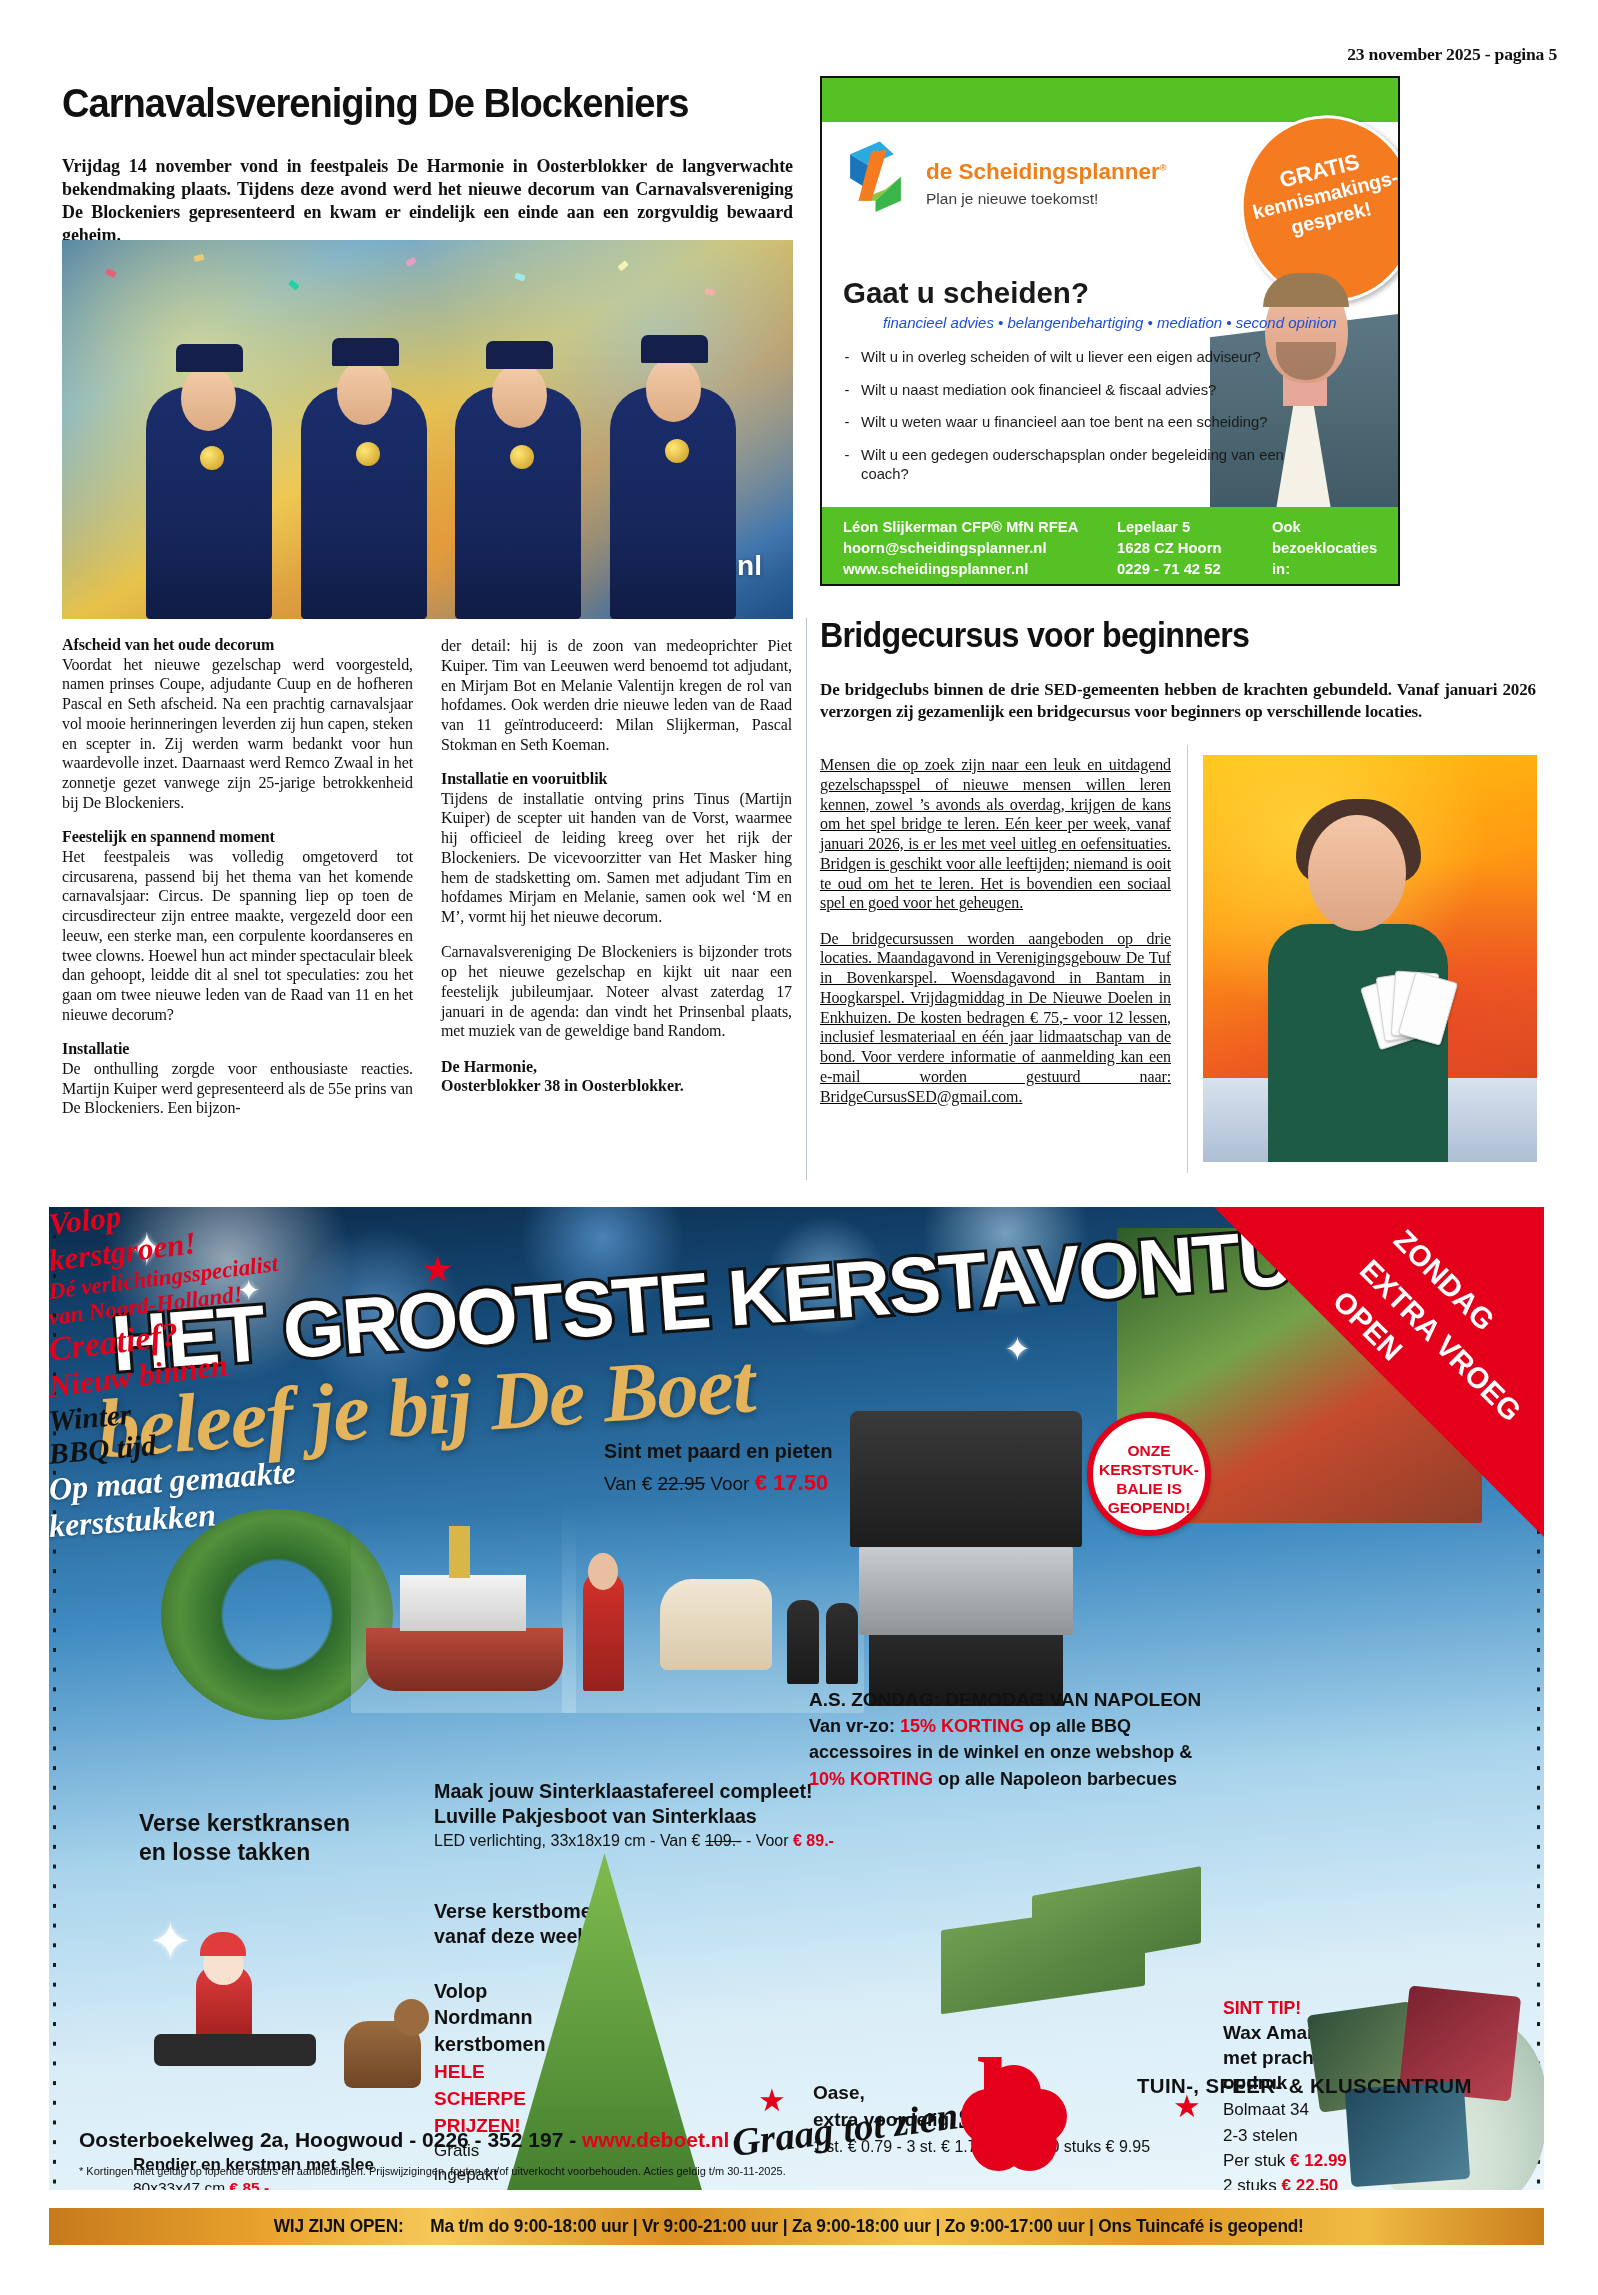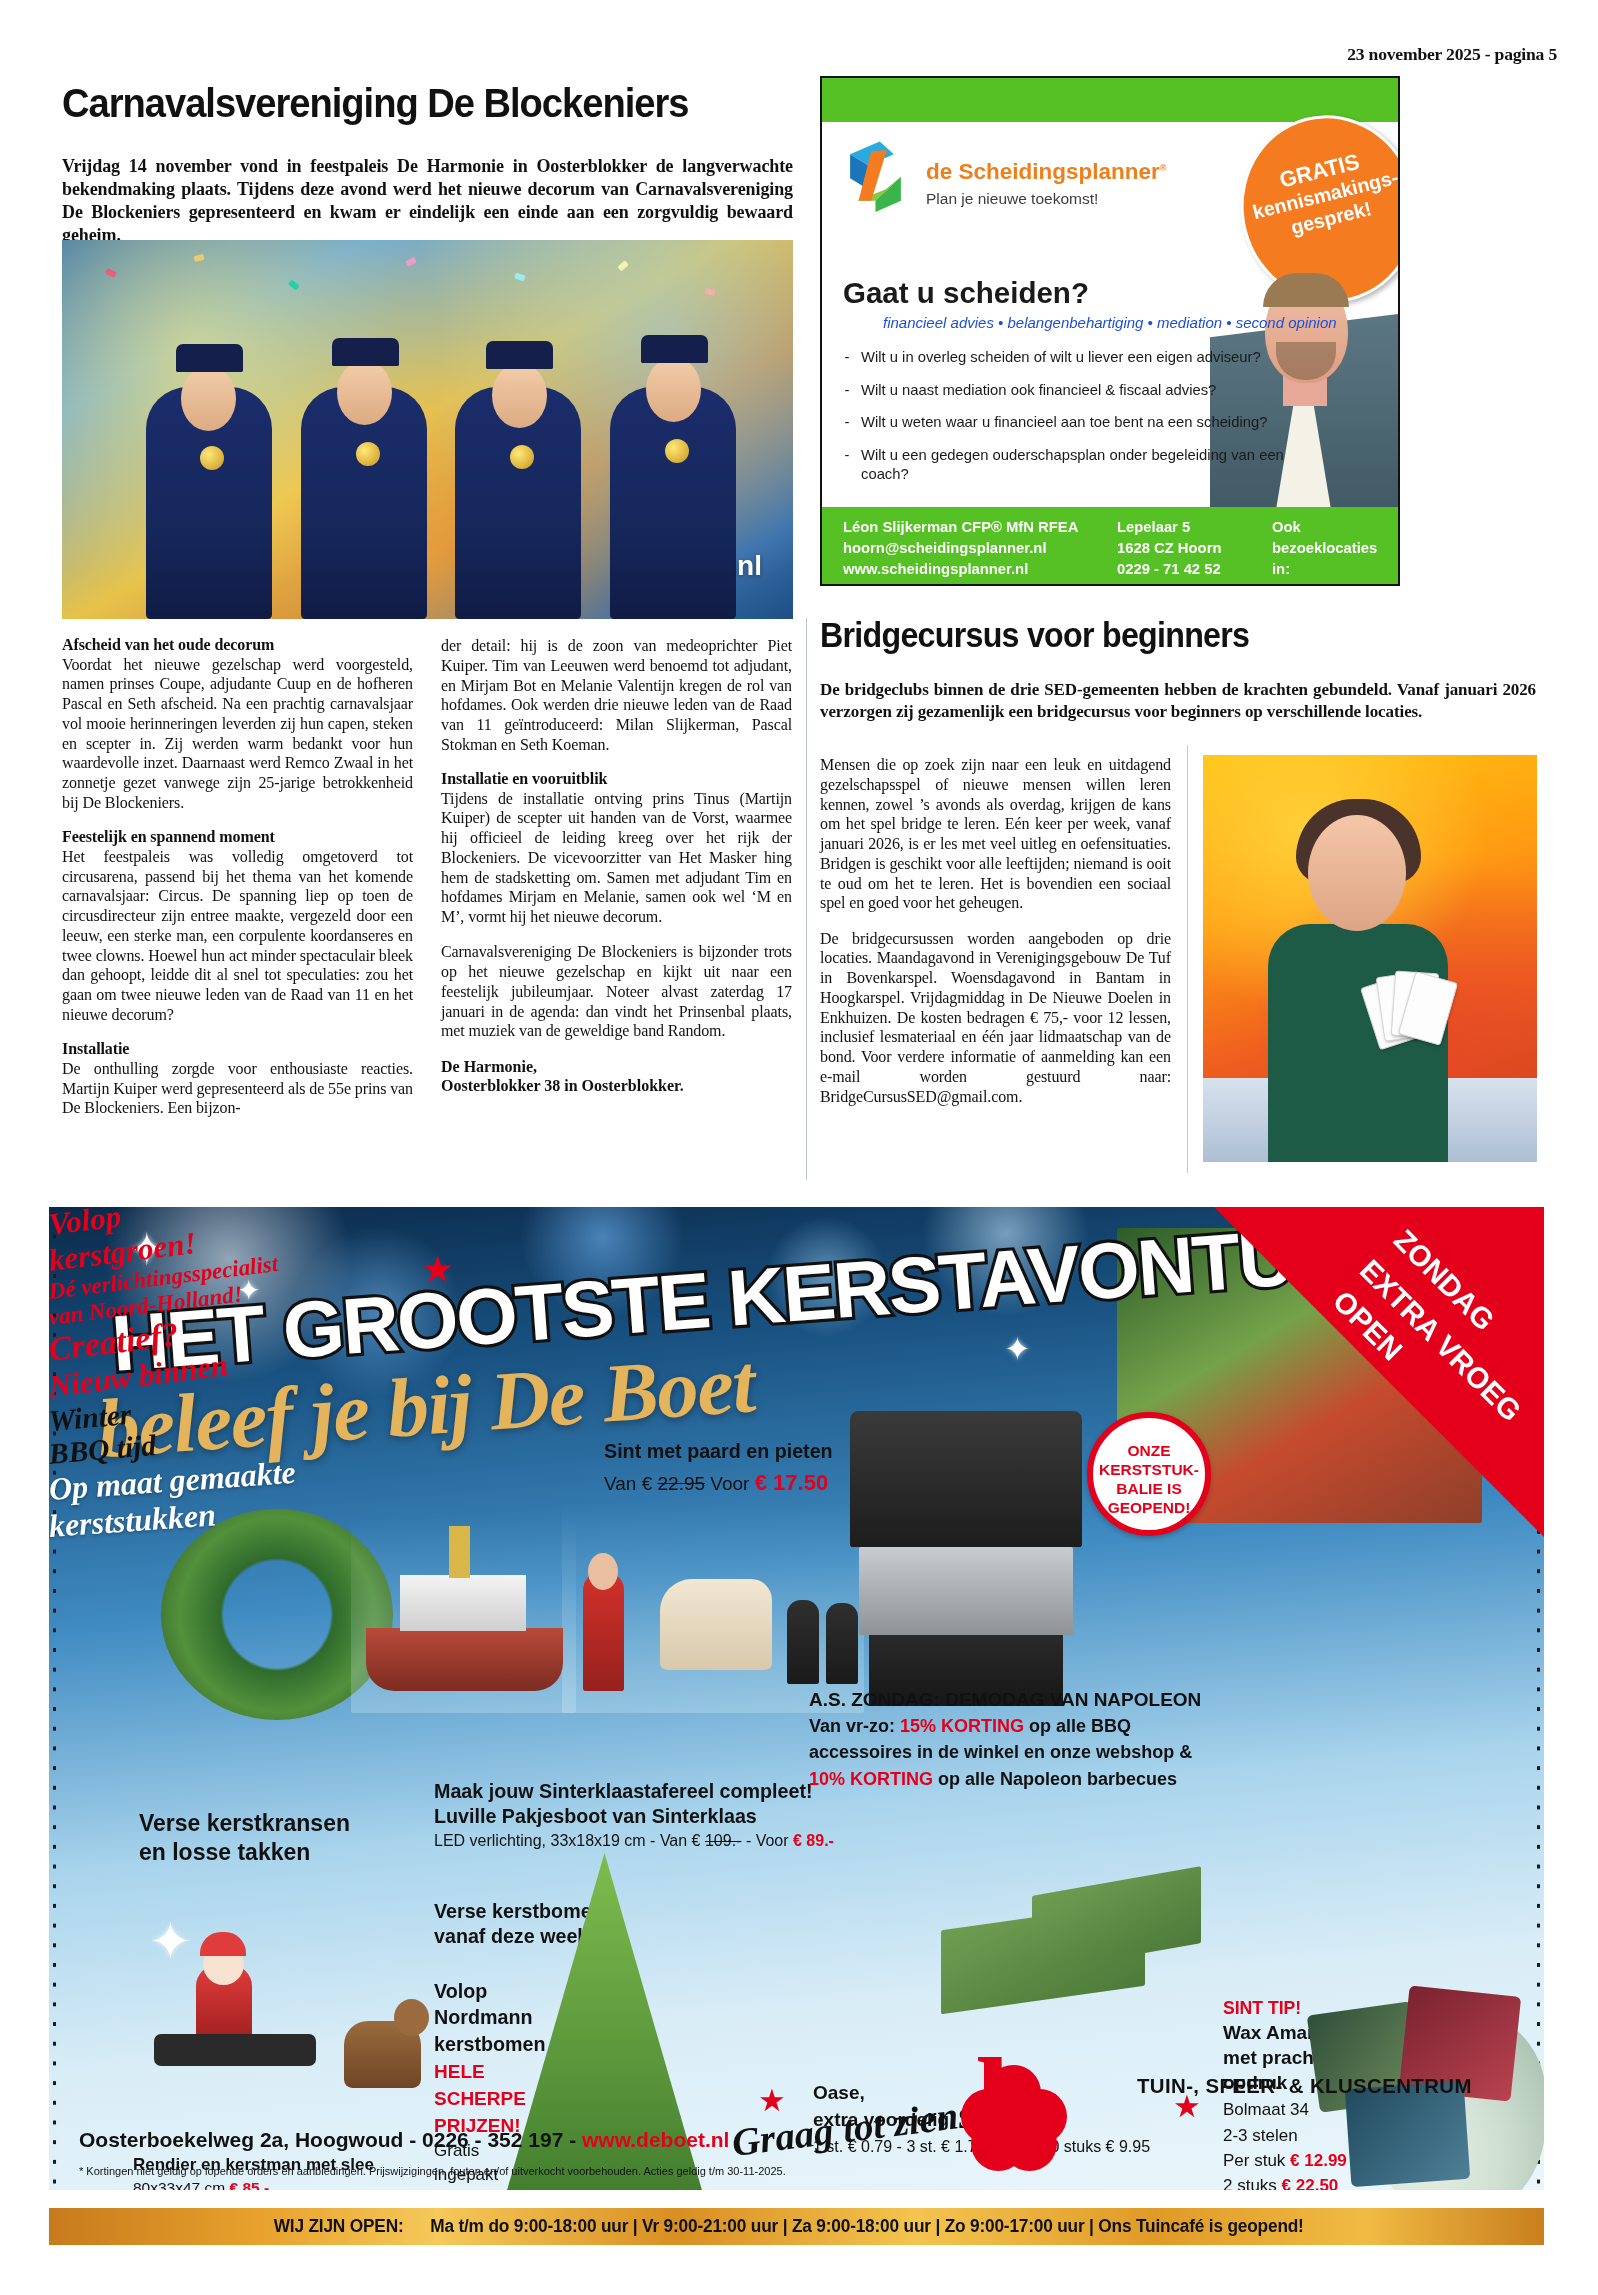--- a/index.html
+++ b/index.html
@@ -198,21 +198,21 @@
     letter-spacing: -0.8px; color: #111;
     transform: scaleX(0.92); transform-origin: left center;
   }
   .lead2 {
     margin-top: 27px; width: 716px;
     font-family: "Liberation Serif", serif;
     font-weight: bold; font-size: 17px; line-height: 1.27; color: #111;
     text-align: justify; letter-spacing: -0.1px;
   }
   .bridge-body {
-    position: absolute; left: 820px; top: 755px; width: 351px;
+    position: absolute; left: 820px; top: 755px; width: 351px; text-decoration: underline;
   }
   .photo-bridge {
     position: absolute; left: 1203px; top: 755px; width: 334px; height: 407px;
     background:
       radial-gradient(circle at 30% 18%, rgba(255,210,60,.9), rgba(255,210,60,0) 45%),
       radial-gradient(circle at 70% 70%, rgba(230,70,40,.7), rgba(230,70,40,0) 50%),
       linear-gradient(165deg,#ffc410 0%, #ff9b12 35%, #f0601f 62%, #c0371b 100%);
     overflow: hidden;
   }
   .photo-bridge .lady-face {

